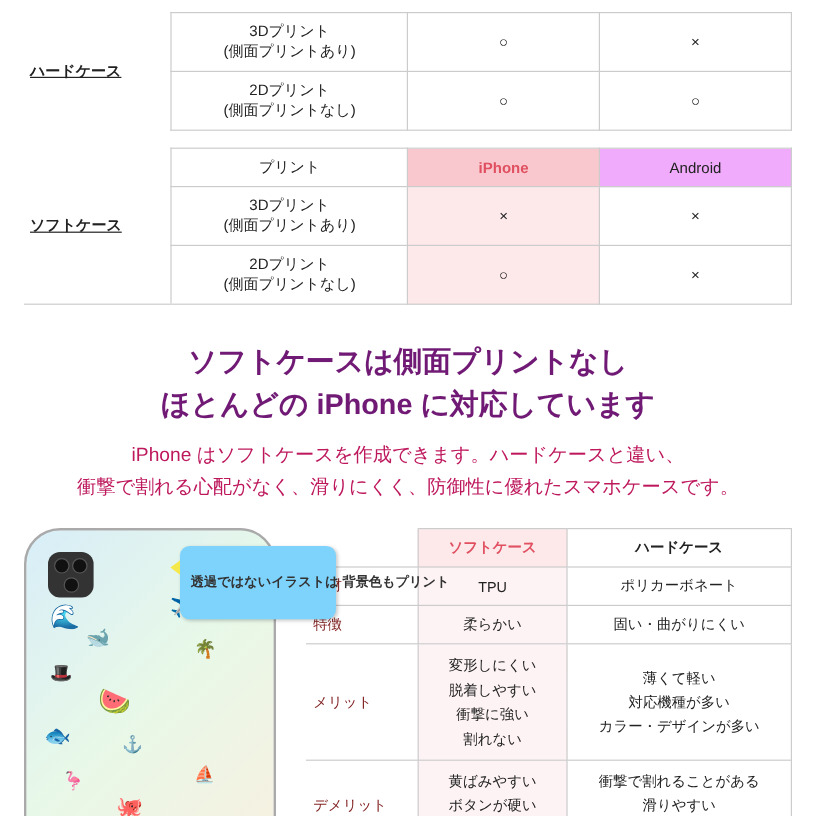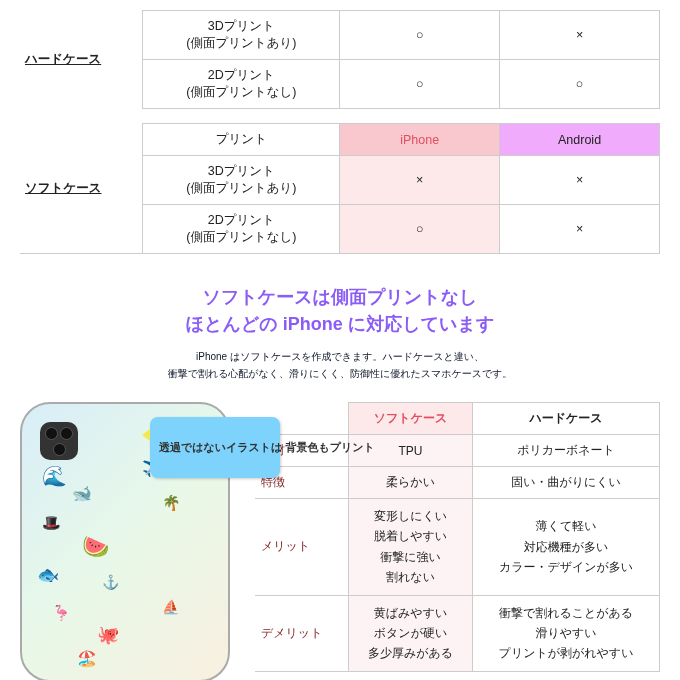--- a/index.html
+++ b/index.html
@@ -33,21 +33,21 @@
       padding-left: 5px;
       font-weight: bold;
       vertical-align: middle;
     }
     .comparison-table .no-border {
       border: none;
     }
     .header-iphone {
       background-color: #f9c8ce;
       color: #e05060;
-      font-weight: normal;
+      font-weight: bold;
     }
     .header-android {
       background-color: #f0abfc;
       color: #222;
     }
     .header-print {
       background-color: #fff;
       color: #222;
     }
     .cell-pink {
@@ -57,28 +57,28 @@
       text-decoration: underline;
       font-weight: bold;
     }
 
     
     .headline-section {
       text-align: center;
       padding: 20px 20px 10px 20px;
     }
     .headline-section h2 {
-      font-size: 18px;
+      font-size: 24px;
       font-weight: bold;
       line-height: 1.5;
-      color: #8b5cf6;
+      color: #701a75;
     }
     .headline-section p {
-      font-size: 10px;
-      color: #0f172a;
+      font-size: 16px;
+      color: #be185d;
       margin-top: 10px;
       line-height: 1.7;
     }
 
     
     .bottom-section {
       display: flex;
       flex-direction: row;
       padding: 10px 20px 20px 20px;
       gap: 15px;

